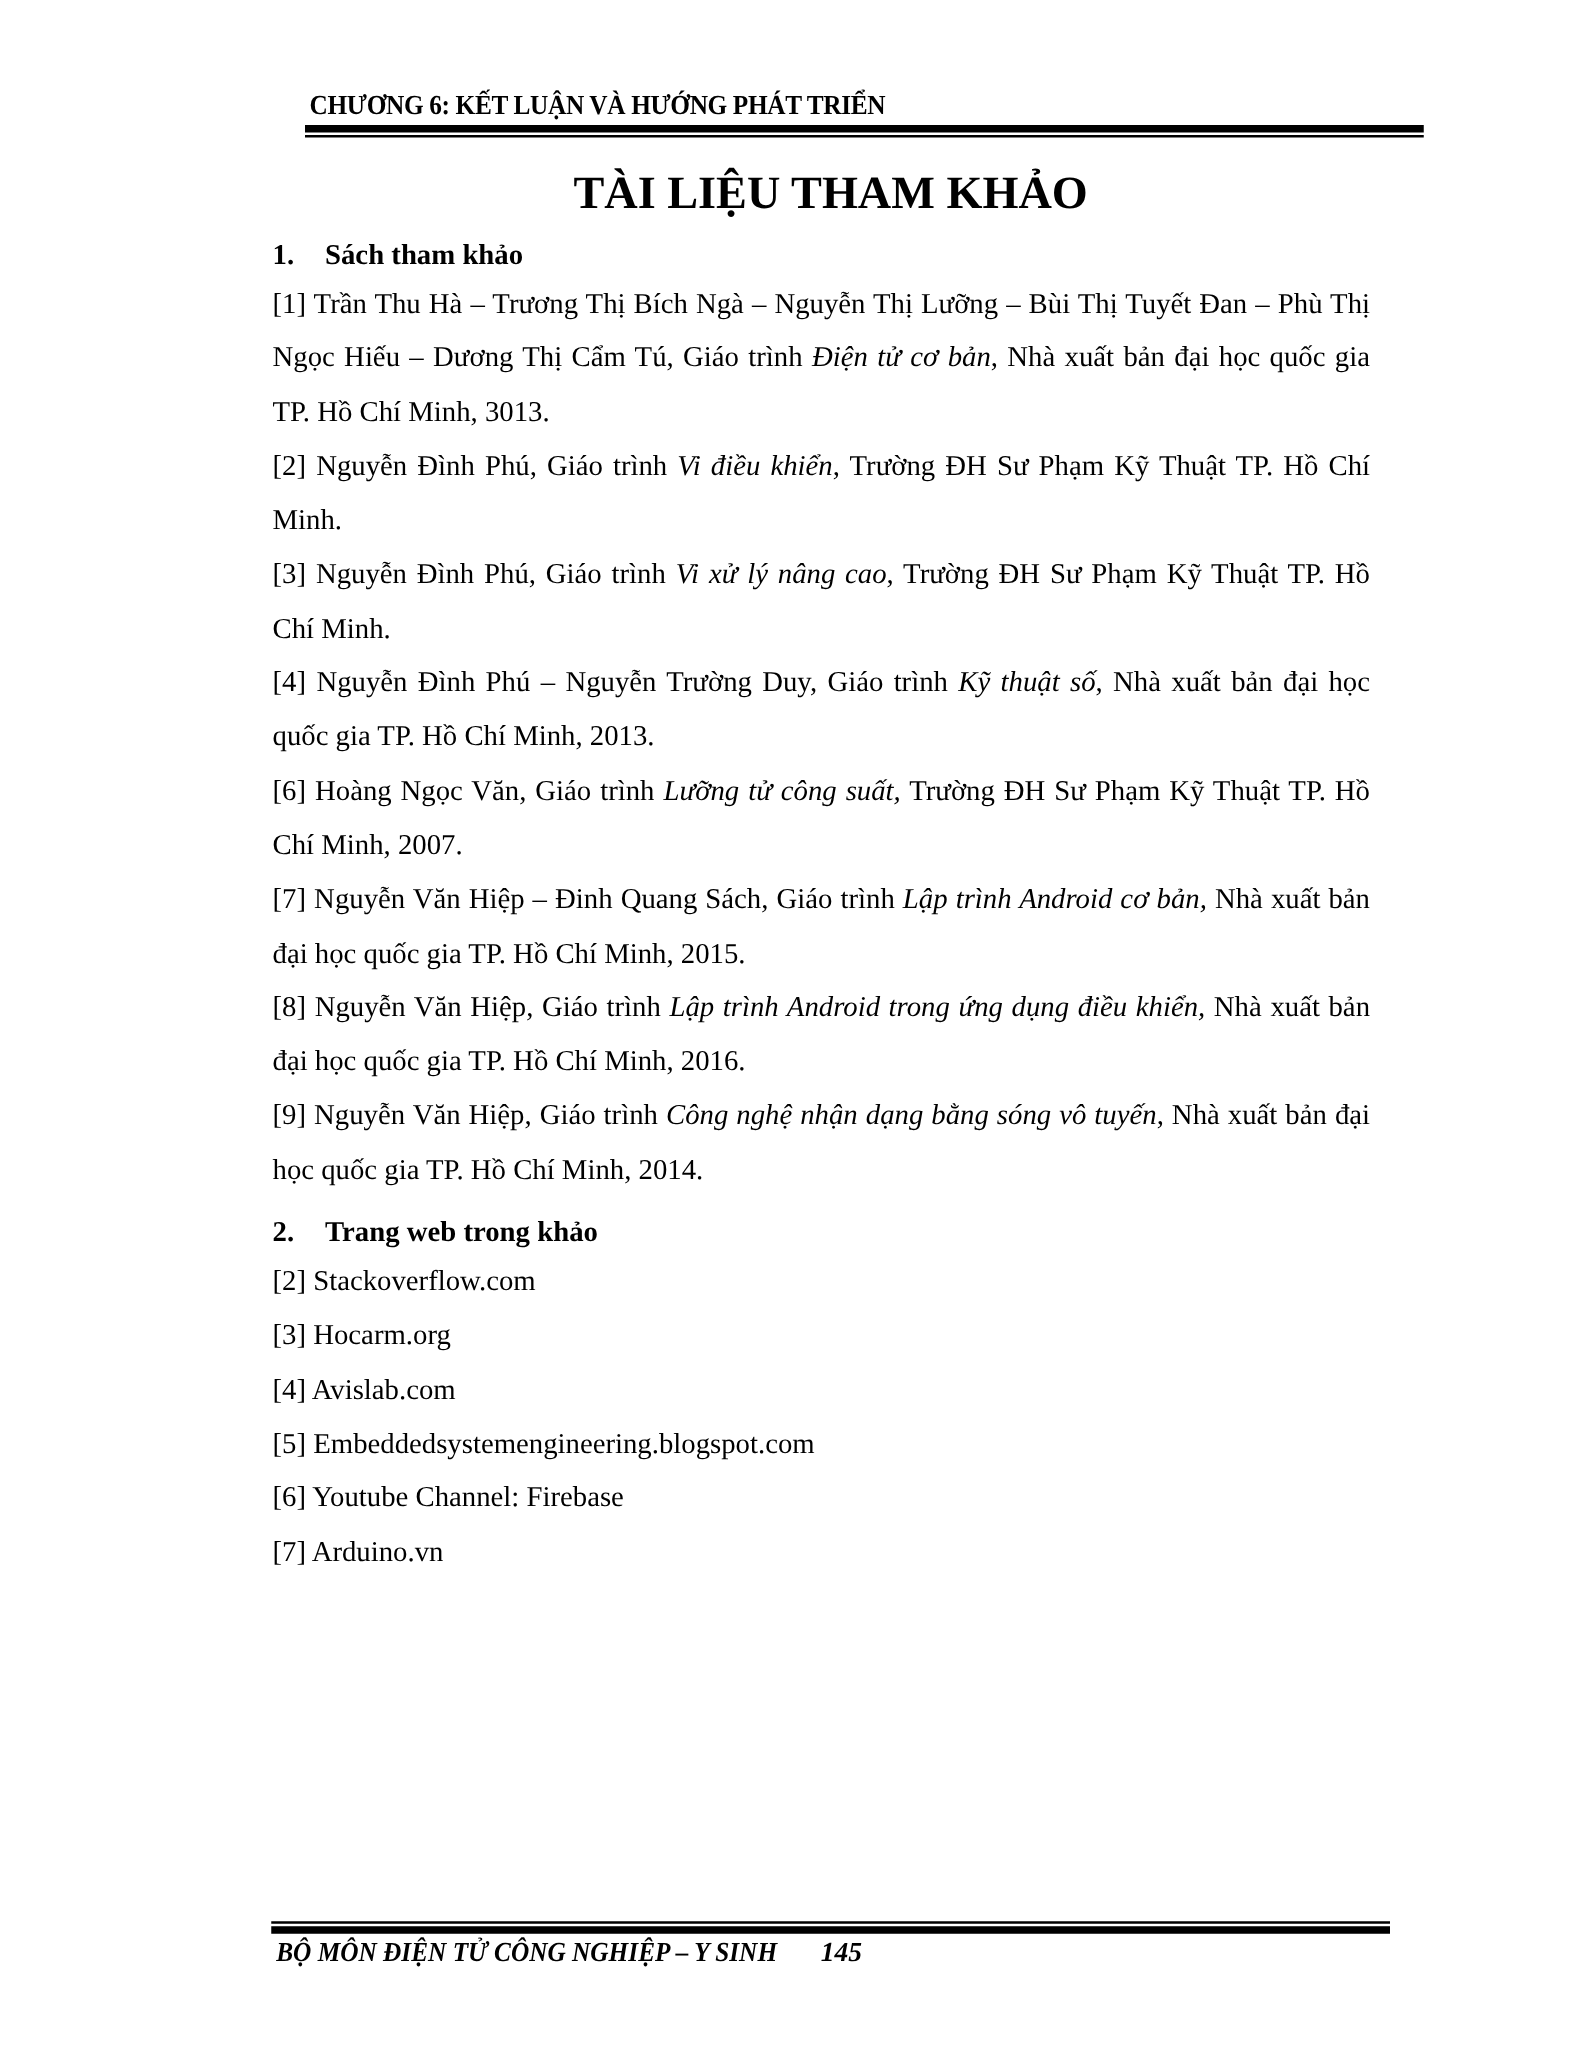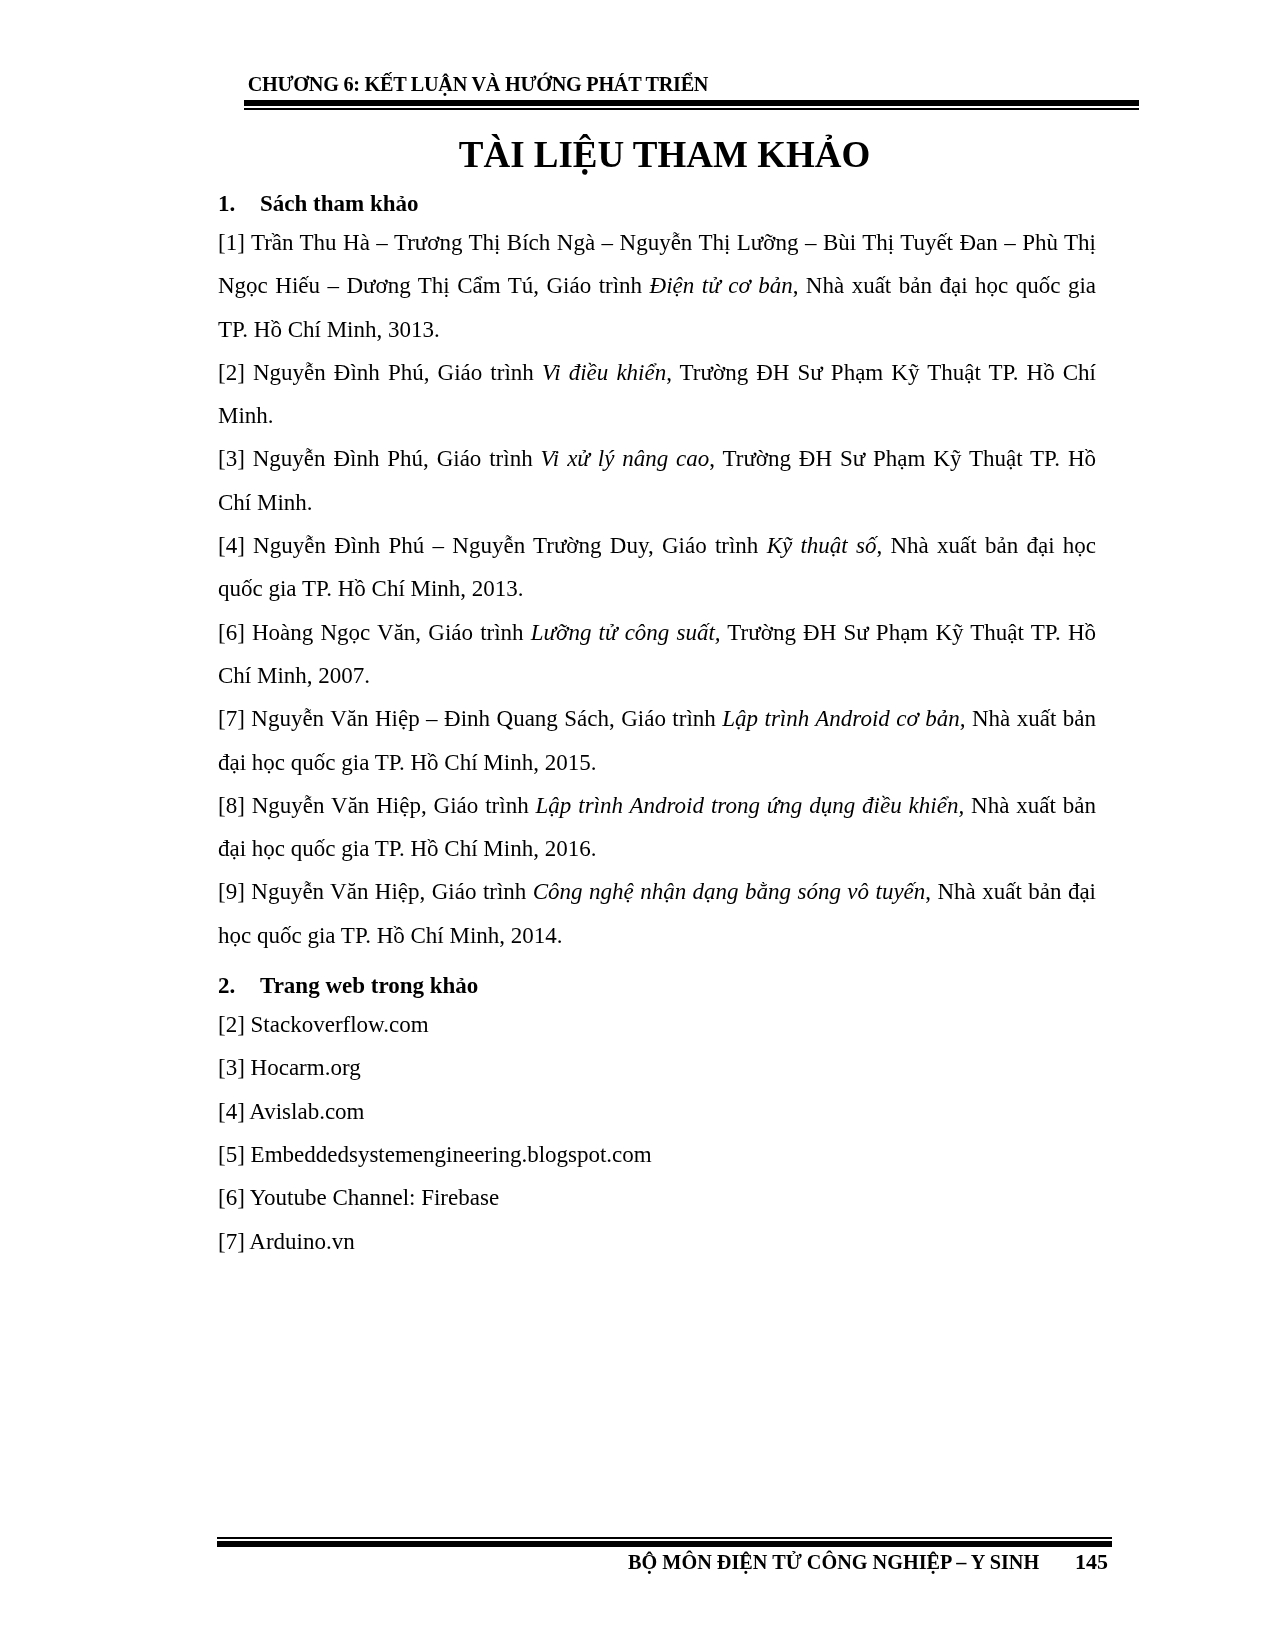--- a/index.html
+++ b/index.html
@@ -16,22 +16,22 @@
   .content { position: absolute; left: 218px; top: 187px; width: 878px; }
   .section-heading { font-weight: bold; font-size: 23px; line-height: 34px; margin: 0; }
   .section-heading .num { display: inline-block; width: 42px; }
   .ref { font-size: 23px; line-height: 43.3px; text-align: justify; margin: 0; }
   .ref i { font-style: italic; margin-top: 20px; }
   .sec2 { margin-top: 12px; }
   .web { font-size: 23px; line-height: 43.3px; margin: 0; }
   .page-footer { position: absolute; left: 217px; top: 1537px; width: 895px; }
   .page-footer .rule-thin { margin-top: 0; }
   .page-footer .rule-thick { margin-top: 2px; }
-  .footer-row { display: flex; justify-content: flex-end; align-items: baseline;
-                font-weight: bold; font-size: 22px; line-height: 30px; padding: 0 4px; }
+  .footer-row { display: flex; justify-content: flex-start; align-items: baseline;
+                font-weight: bold; font-size: 22px; line-height: 30px; padding: 0 4px; font-style: italic; }
   .footer-text { transform: scaleX(0.92); transform-origin: left; white-space: nowrap; }
 </style>
 </head>
 <body>
 
 <div class="page-header">
   <div class="header-text">CHƯƠNG 6: KẾT LUẬN VÀ HƯỚNG PHÁT TRIỂN</div>
   <div class="rule-thick"></div>
   <div class="rule-thin"></div>
 </div>

